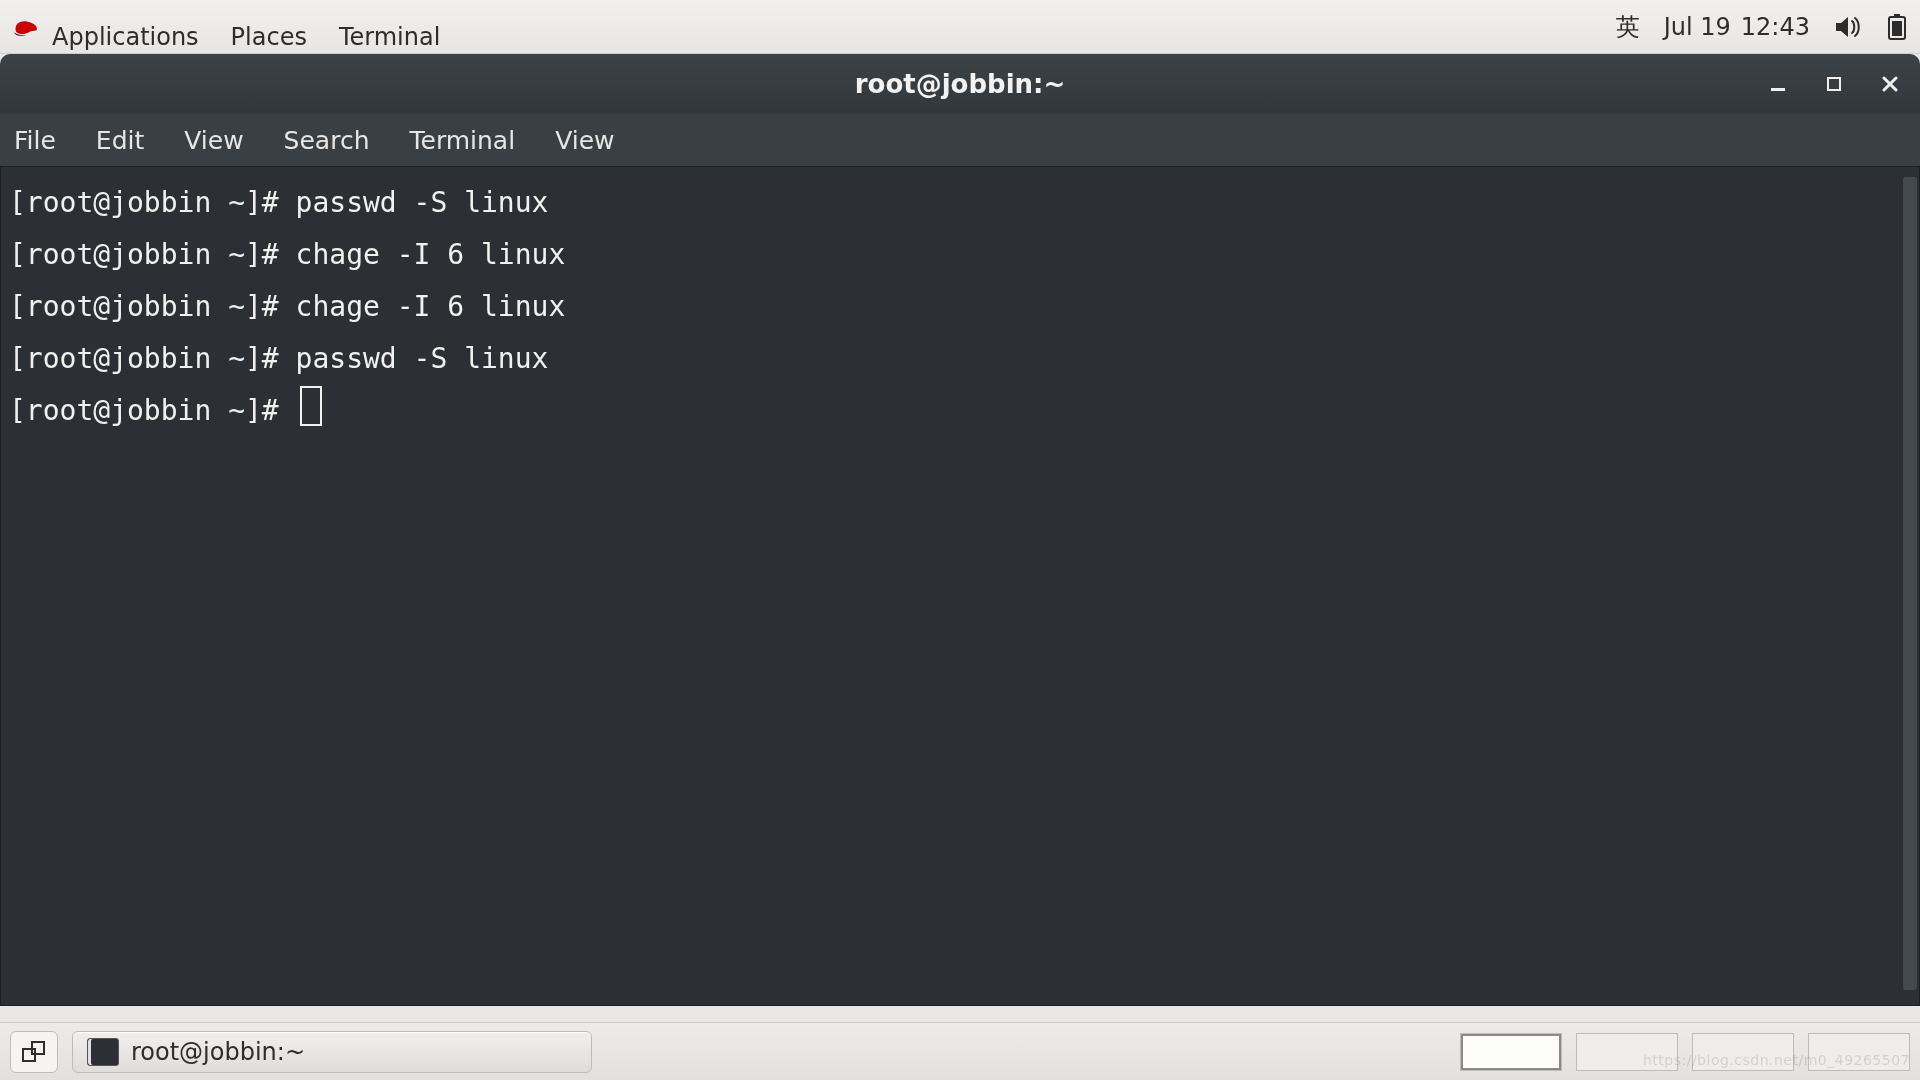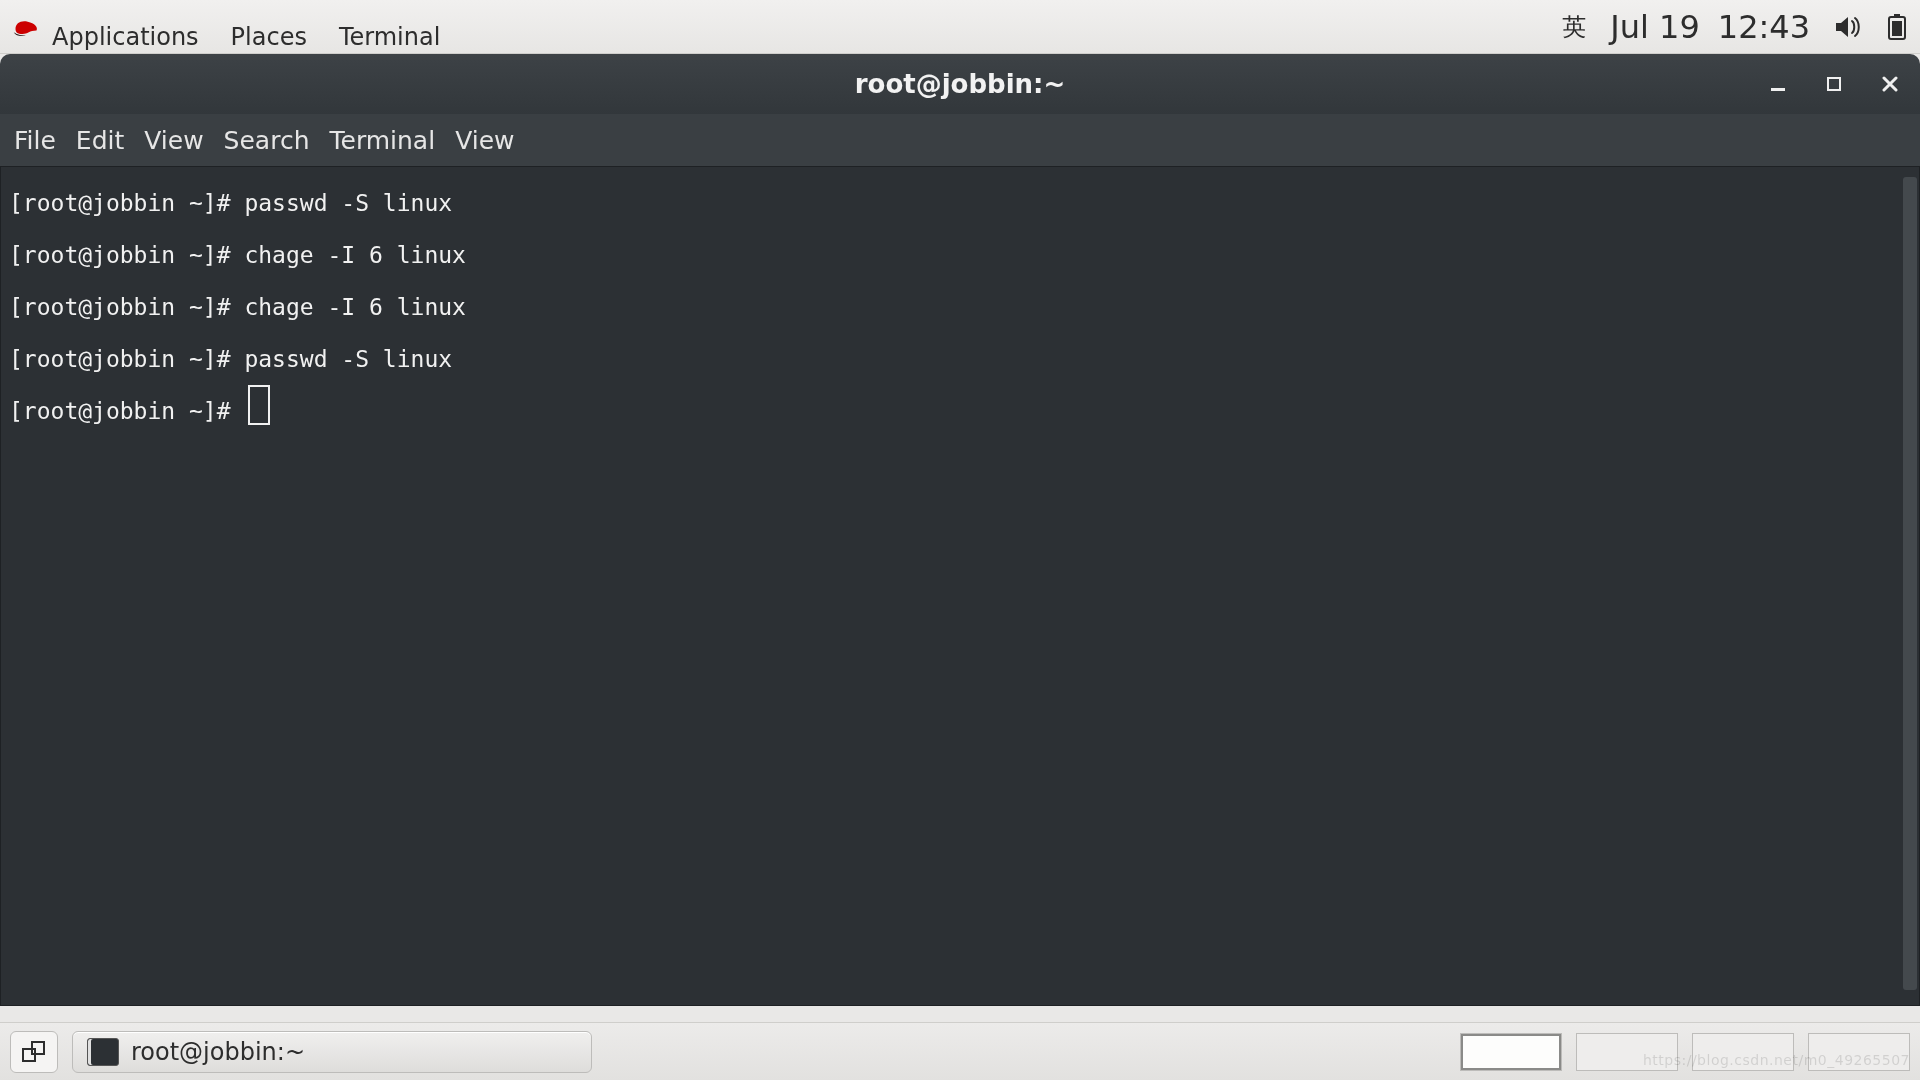--- a/index.html
+++ b/index.html
@@ -14,21 +14,21 @@
     display: flex;
     align-items: center;
     padding: 0 12px;
     font-size: 24px;
     color: #2d2d2d;
   }
   .top-panel .redhat-icon { width: 28px; height: 24px; margin-right: 12px; }
   .top-panel .menu-item { margin-right: 32px; cursor: pointer; margin-top: 20px; }
   .top-panel .spacer { flex: 1; }
   .top-panel .status-item { margin-left: 24px; display: flex; align-items: center; }
-  .top-panel .clock { font-size: 32px; }
+  .top-panel .clock { font-size: 24px; }
 
   
   .terminal-window {
     position: absolute;
     left: 0;
     top: 54px;
     right: 0;
     height: 952px;
     display: flex;
     flex-direction: column;
@@ -65,33 +65,33 @@
     align-items: center;
     justify-content: center;
   }
 
   .menubar {
     height: 52px;
     background: #3a3f43;
     display: flex;
     align-items: center;
     padding: 0 14px;
-    gap: 20px;
+    gap: 40px;
     color: #e6e6e6;
     font-size: 25px;
   }
   .menubar span { cursor: pointer; }
 
   .term-body {
     flex: 1;
     background: #2c3034;
     color: #f1f1f1;
     padding: 10px 10px 10px 8px;
     font-family: "DejaVu Sans Mono", "Liberation Mono", monospace;
-    font-size: 23px;
+    font-size: 28px;
     line-height: 52px;
     position: relative;
     white-space: pre;
     border: 1px solid #1e2124;
   }
   .term-body .scrollbar {
     position: absolute;
     right: 2px;
     top: 10px;
     width: 14px;
@@ -176,21 +176,21 @@
   <svg class="redhat-icon" viewBox="0 0 32 24">
     <path d="M4 14 C4 8 10 4 18 6 C26 8 30 12 28 16 C20 16 18 20 12 20 C6 20 4 18 4 14 Z" fill="#cc0000"></path>
     <path d="M2 18 C4 22 10 23 16 22 C12 22 6 21 2 18 Z" fill="#1a0000"></path>
   </svg>
   <span class="menu-item">Applications</span>
   <span class="menu-item">Places</span>
   <span class="menu-item">Terminal</span>
   <div class="spacer"></div>
   <span class="status-item">英</span>
   <span class="status-item clock">Jul 19</span>
-  <span class="status-item clock" style="margin-left:18px">12:43</span>
+  <span class="status-item clock" style="margin-left:10px">12:43</span>
   <span class="status-item">
     <svg width="28" height="24" viewBox="0 0 28 24">
         <path d="M2 8h5l7-6v20l-7-6H2z" fill="#2d2d2d"></path>
         <path d="M18 6c3 2 3 10 0 12M21 3c5 4 5 14 0 18" stroke="#2d2d2d" stroke-width="2" fill="none" stroke-linecap="round"></path>
       </svg>
   </span>
   <span class="status-item">
     <svg width="22" height="28" viewBox="0 0 22 28">
         <rect x="3" y="4" width="16" height="22" rx="2" fill="none" stroke="#2d2d2d" stroke-width="2"></rect>
         <rect x="8" y="1" width="6" height="4" fill="#2d2d2d"></rect>

